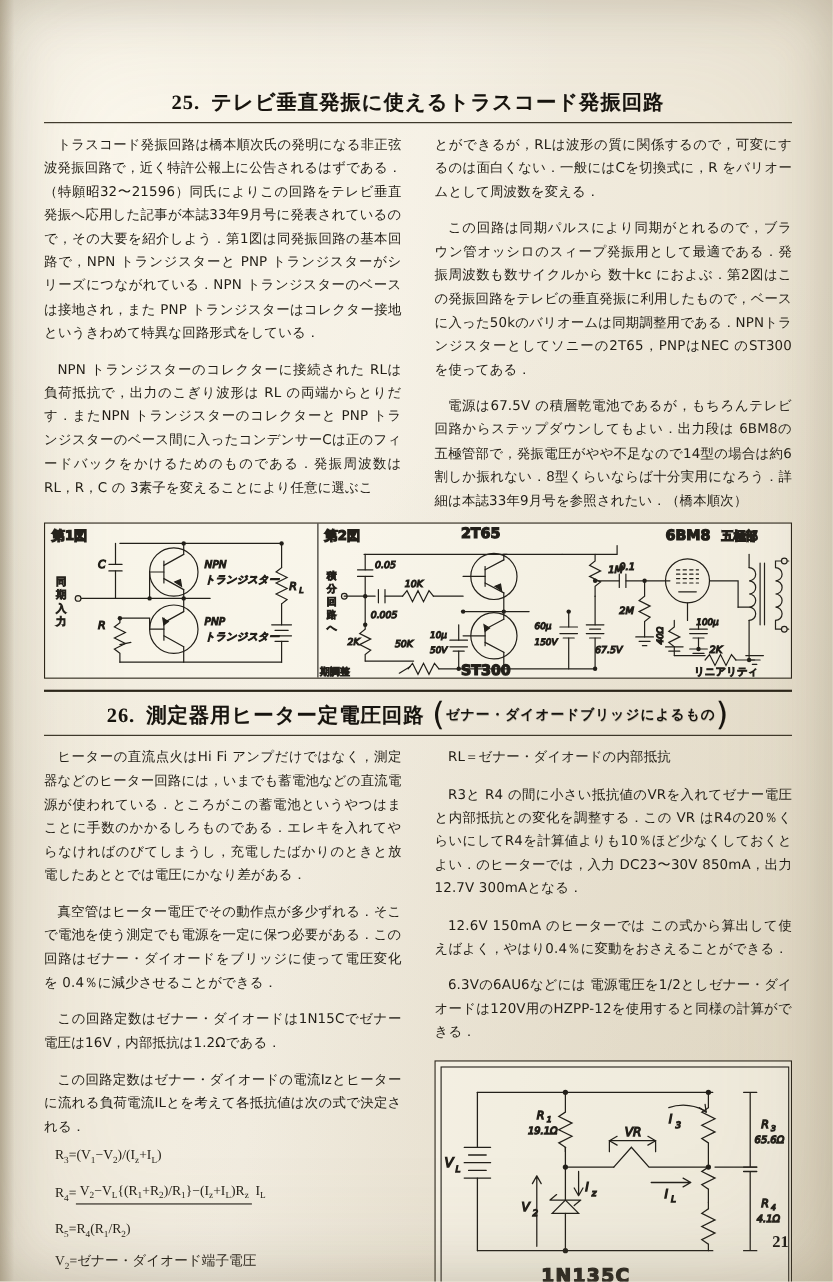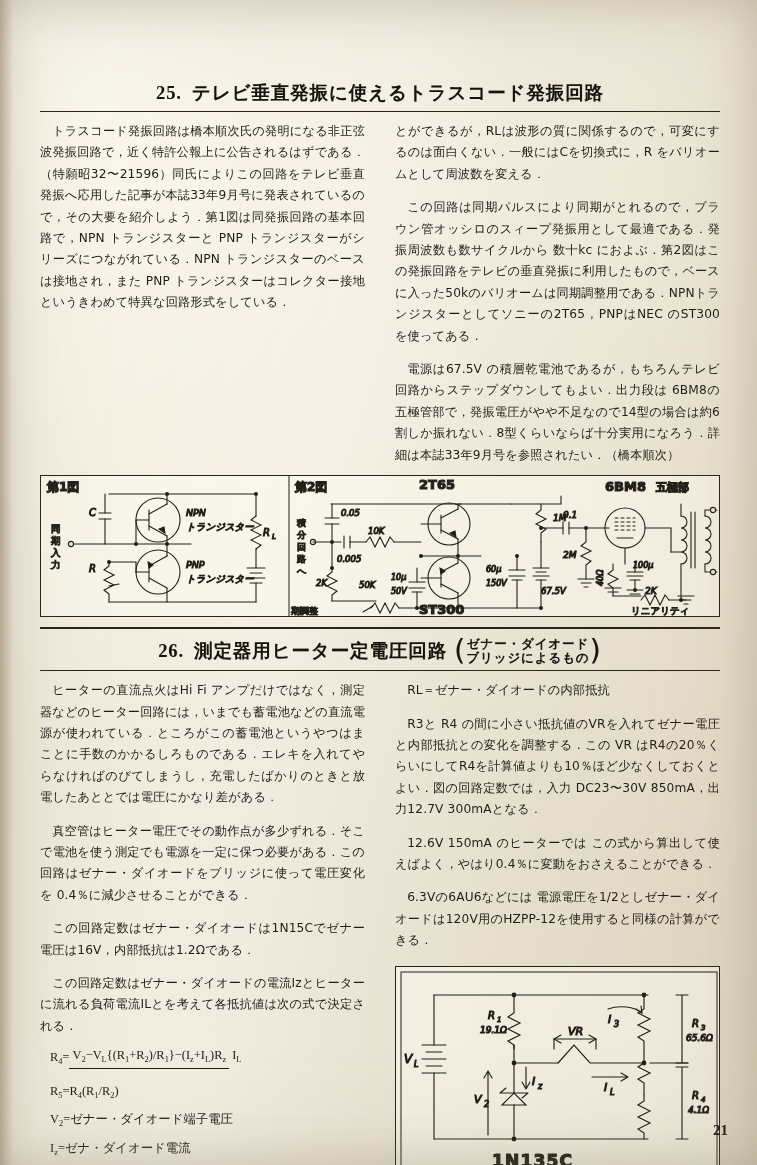--- a/index.html
+++ b/index.html
@@ -54,21 +54,21 @@
     height:0;border-bottom:1px solid #2b2518;
     margin:6px 0 9px 0;
   }
   .title-with-paren{
     display:inline-flex;align-items:center;justify-content:flex-end;gap:7px;
   }
   .paren-stack{
     display:inline-flex;align-items:center;font-size:12.5px;font-weight:bold;line-height:1.08;
   }
   .paren-stack .pl,.paren-stack .pr{ font-size:29px;font-weight:400;line-height:.8; }
-  .paren-stack .two{ display:flex;flex-direction:column;align-items:center; }
+  .paren-stack .two{ display:flex;align-items:center; }
 
   
   .cols{ display:flex; gap:30px; }
   .col{ flex:1 1 0; min-width:0; }
   .col p{
     margin:0 0 0 0;
     font-size:12.2px;
     line-height:21.4px;
     text-align:justify;
     text-justify:inter-character;
@@ -90,21 +90,21 @@
 
   
   .formulas{ margin-top:3px;font-family:"Liberation Serif",serif;font-size:12.4px;line-height:24px;color:#201c14;}
   .formulas div{ padding-left:10px; white-space:nowrap;}
   .frac{ display:inline-flex;flex-direction:row;vertical-align:middle;text-align:center;line-height:15px;}
   .frac .nu{ border-bottom:1px solid #201c14;padding:0 3px; }
   .frac .de{ padding:0 3px; }
   sub{ font-size:.68em; }
 
   .pagenum{
-    position:absolute;right:29px;bottom:26px;
+    position:absolute;right:40px;bottom:26px;
     font-family:"Liberation Serif",serif;font-size:15px;font-weight:bold;color:#1a1713;
   }
   svg{ display:block; }
   text{ font-family:"DejaVu Sans","Liberation Sans",sans-serif; fill:#23201a; }
 </style>
 </head>
 <body>
 
 <div class="paper-tone"></div>
 <div class="spine"></div>
@@ -113,20 +113,21 @@
 <div class="content">
 
   <h1 class="article-title">
     <span class="num">25.</span><span>テレビ垂直発振に使えるトラスコード発振回路</span>
   </h1>
   <div class="title-rule"></div>
 
   <div class="cols">
     <div class="col">
       <p class="ind">トラスコード発振回路は橋本順次氏の発明になる非正弦波発振回路で，近く特許公報上に公告されるはずである．（特願昭32〜21596）同氏によりこの回路をテレビ垂直発振へ応用した記事が本誌33年9月号に発表されているので，その大要を紹介しよう．第1図は同発振回路の基本回路で，NPN トランジスターと PNP トランジスターがシリーズにつながれている．NPN トランジスターのベースは接地され，また PNP トランジスターはコレクター接地というきわめて特異な回路形式をしている．</p>
+      <p>NPN トランジスターのコレクターに接続された RLは負荷抵抗で，出力のこぎり波形は RL の両端からとりだす．またNPN トランジスターのコレクターと PNP トランジスターのベース間に入ったコンデンサーCは正のフィードバックをかけるためのものである．発振周波数はRL，R，C の 3素子を変えることにより任意に選ぶこ</p>
     </div>
     <div class="col">
       <p>とができるが，RLは波形の質に関係するので，可変にするのは面白くない．一般にはCを切換式に，R をバリオームとして周波数を変える．</p>
       <p>この回路は同期パルスにより同期がとれるので，ブラウン管オッシロのスィープ発振用として最適である．発振周波数も数サイクルから 数十kc におよぶ．第2図はこの発振回路をテレビの垂直発振に利用したもので，ベースに入った50kのバリオームは同期調整用である．NPNトランジスターとしてソニーの2T65，PNPはNEC のST300を使ってある．</p>
       <p>電源は67.5V の積層乾電池であるが，もちろんテレビ回路からステップダウンしてもよい．出力段は 6BM8の五極管部で，発振電圧がやや不足なので14型の場合は約6割しか振れない．8型くらいならば十分実用になろう．詳細は本誌33年9月号を参照されたい．（橋本順次）</p>
     </div>
   </div>
 
   <div class="figbox">
     <svg width="678" height="140" viewBox="0 0 678 140">
@@ -352,20 +353,23 @@
   <div class="title-rule"></div>
 
   <div class="cols">
     <div class="col">
       <p class="ind">ヒーターの直流点火はHi Fi アンプだけではなく，測定器などのヒーター回路には，いまでも蓄電池などの直流電源が使われている．ところがこの蓄電池というやつはまことに手数のかかるしろものである．エレキを入れてやらなければのびてしまうし，充電したばかりのときと放電したあととでは電圧にかなり差がある．</p>
       <p>真空管はヒーター電圧でその動作点が多少ずれる．そこで電池を使う測定でも電源を一定に保つ必要がある．この回路はゼナー・ダイオードをブリッジに使って電圧変化を 0.4％に減少させることができる．</p>
       <p>この回路定数はゼナー・ダイオードは1N15Cでゼナー電圧は16V，内部抵抗は1.2Ωである．</p>
       <p>この回路定数はゼナー・ダイオードの電流Izとヒーターに流れる負荷電流ILとを考えて各抵抗値は次の式で決定される．</p>
 
       <div class="formulas">
+        <div>
+          R<sub>3</sub>=(V<sub>1</sub>−V<sub>2</sub>)/(I<sub>z</sub>+I<sub>L</sub>)
+        </div>
         <div style="line-height:34px">
           R<sub>4</sub>=<span class="frac">
                 <span class="nu">V<sub>2</sub>−V<sub>L</sub>{(R<sub>1</sub>+R<sub>2</sub>)/R<sub>1</sub>}−(I<sub>z</sub>+I<sub>L</sub>)R<sub>z</sub></span>
                 <span class="de">I<sub>L</sub></span>
               </span>
         </div>
         <div>
           R<sub>5</sub>=R<sub>4</sub>(R<sub>1</sub>/R<sub>2</sub>)
         </div>
         <div>
@@ -375,21 +379,21 @@
           I<sub>z</sub>=ゼナ・ダイオード電流
         </div>
         <div>
           I<sub>L</sub>=負荷電流
         </div>
       </div>
     </div>
 
     <div class="col">
       <p class="ind">RL＝ゼナー・ダイオードの内部抵抗</p>
-      <p>R3と R4 の間に小さい抵抗値のVRを入れてゼナー電圧と内部抵抗との変化を調整する．この VR はR4の20％くらいにしてR4を計算値よりも10％ほど少なくしておくとよい．図の回路定数では，入力 DC23〜30V 850mA，出力12.7V 300mAとなる．</p>
+      <p>R3と R4 の間に小さい抵抗値のVRを入れてゼナー電圧と内部抵抗との変化を調整する．この VR はR4の20％くらいにしてR4を計算値よりも10％ほど少なくしておくとよい．のヒーターでは，入力 DC23〜30V 850mA，出力12.7V 300mAとなる．</p>
       <p>12.6V 150mA のヒーターでは この式から算出して使えばよく，やはり0.4％に変動をおさえることができる．</p>
       <p>6.3Vの6AU6などには 電源電圧を1/2としゼナー・ダイオードは120V用のHZPP-12を使用すると同様の計算ができる．</p>
 
       <div class="figbox" style="margin-top:14px">
         <svg width="326" height="222" viewBox="0 0 326 222">
           <g stroke="#23201a" stroke-width="1.15" fill="none" stroke-linecap="round">
             <rect x="5" y="5" width="316" height="212" stroke-width="1"></rect>
 
             <path d="M38 28 H 252"></path>
             <path d="M38 28 V 78"></path>

